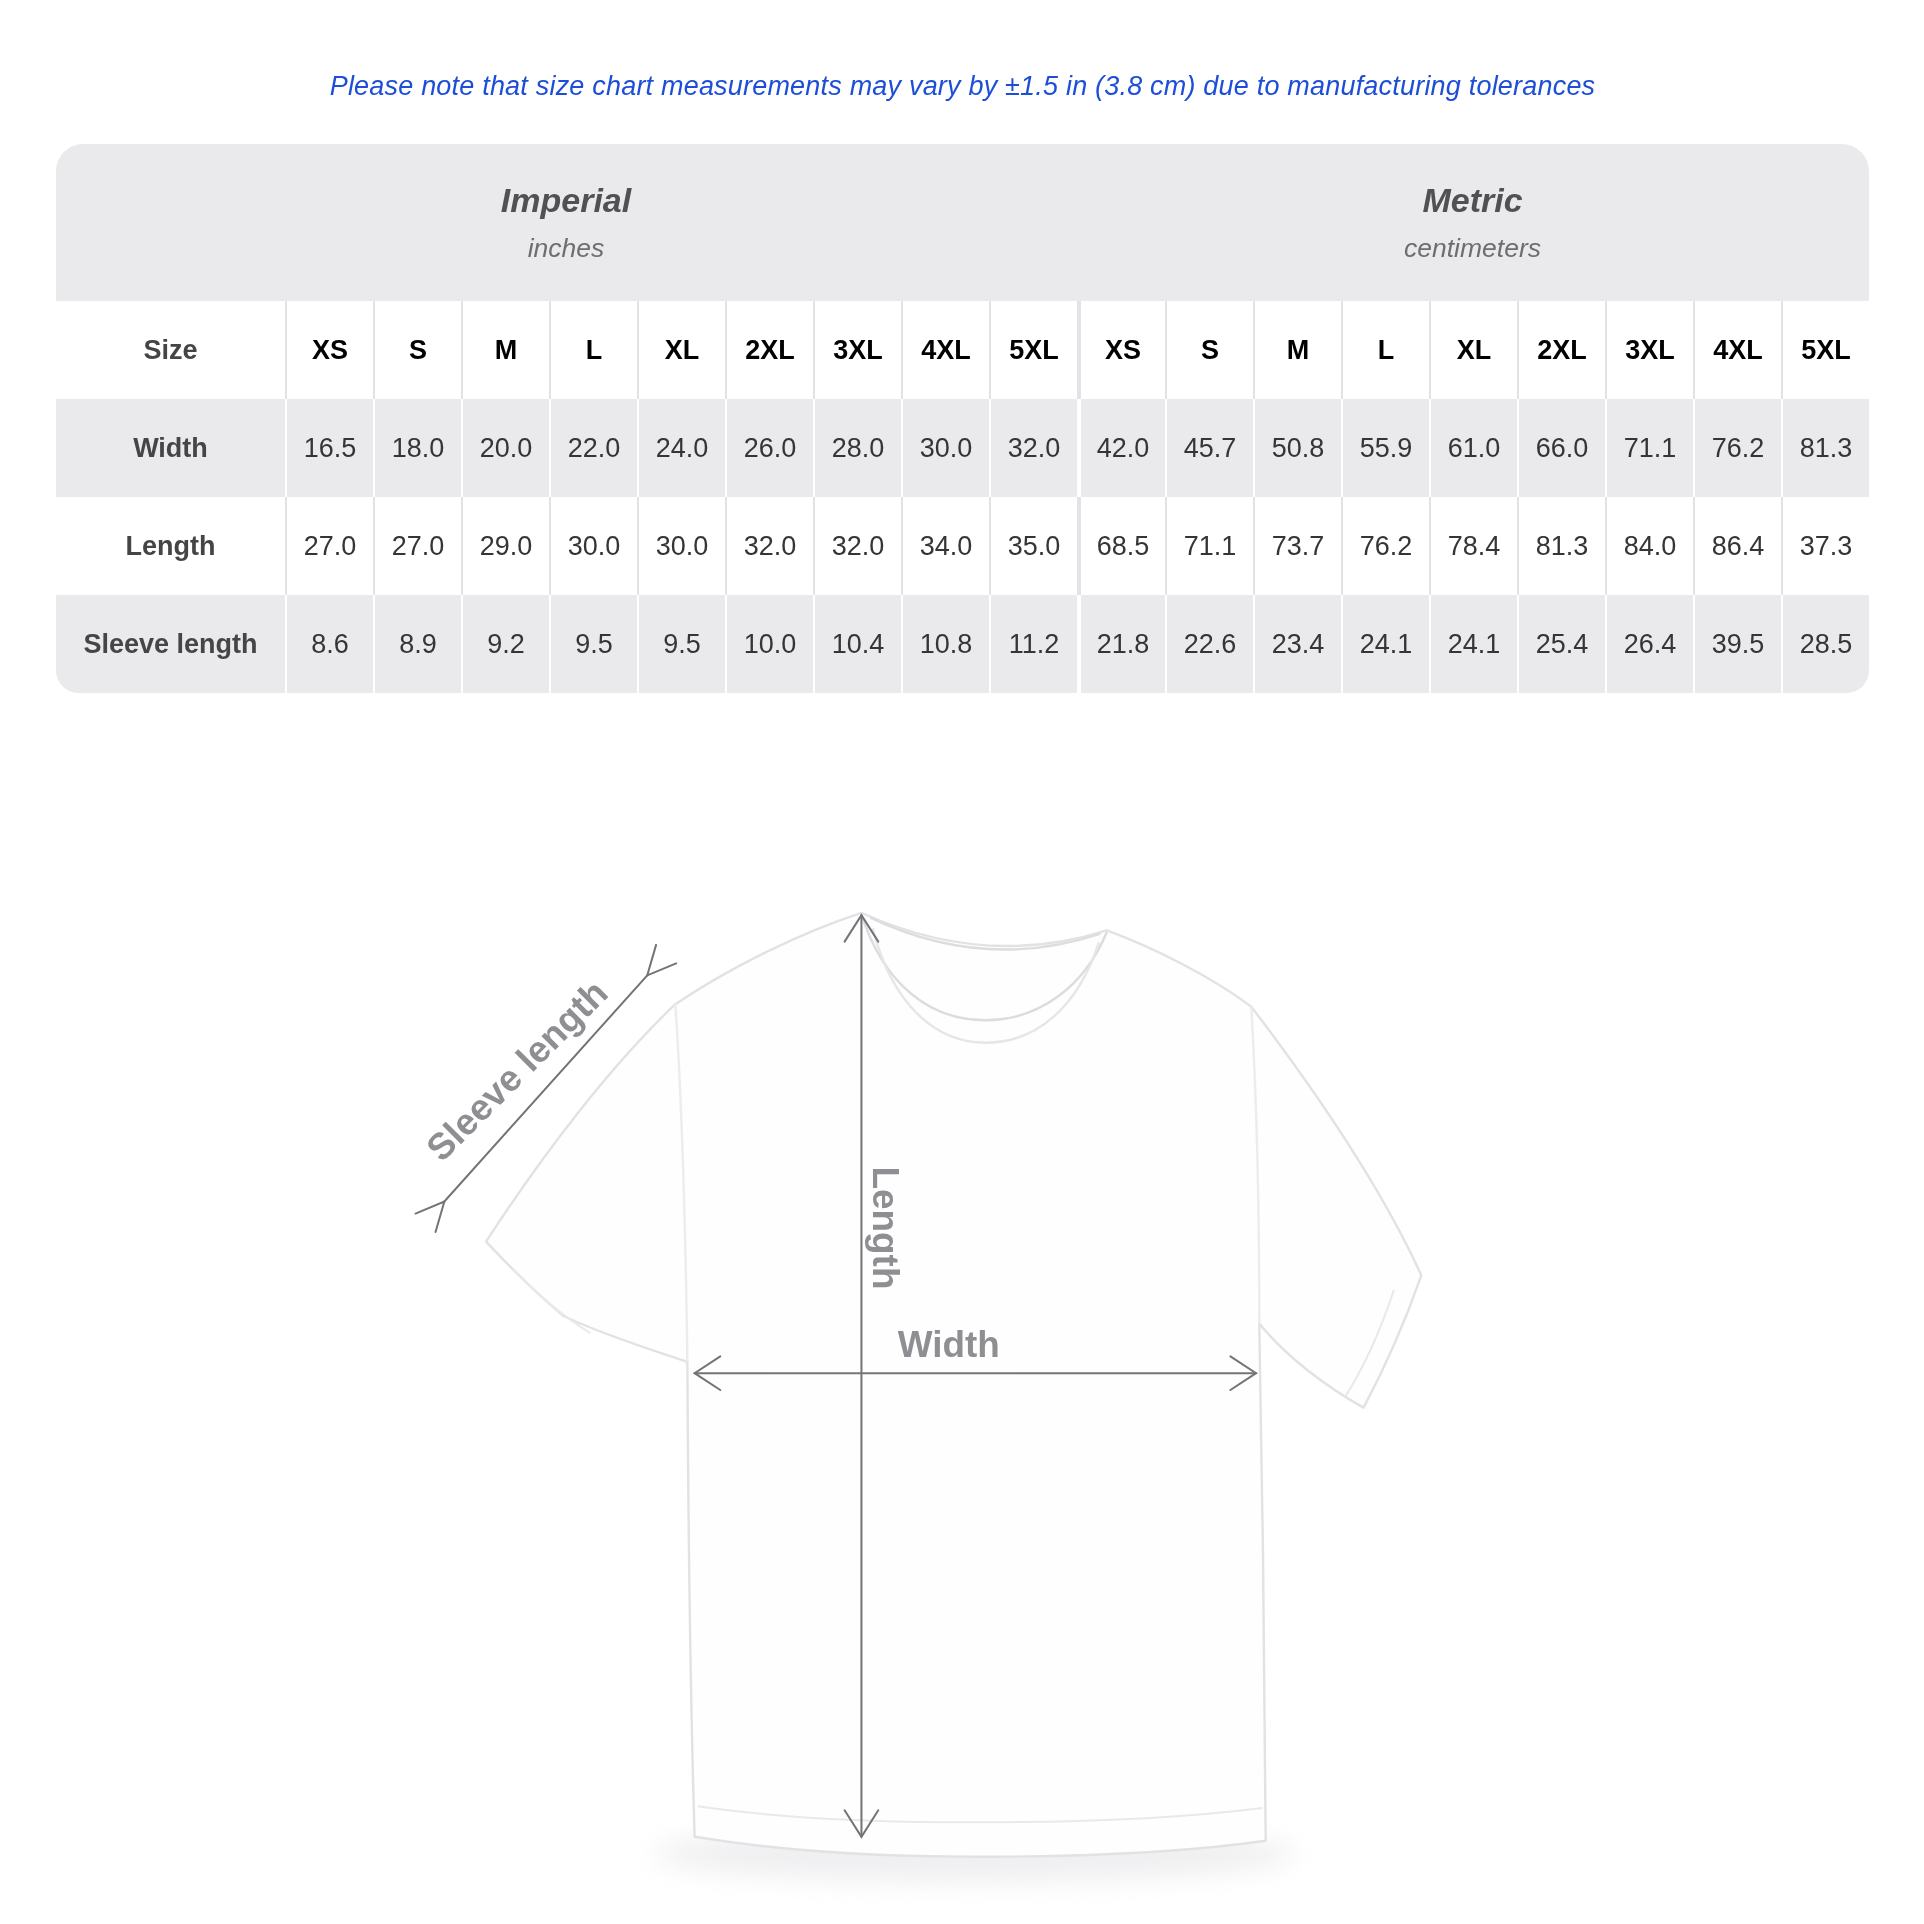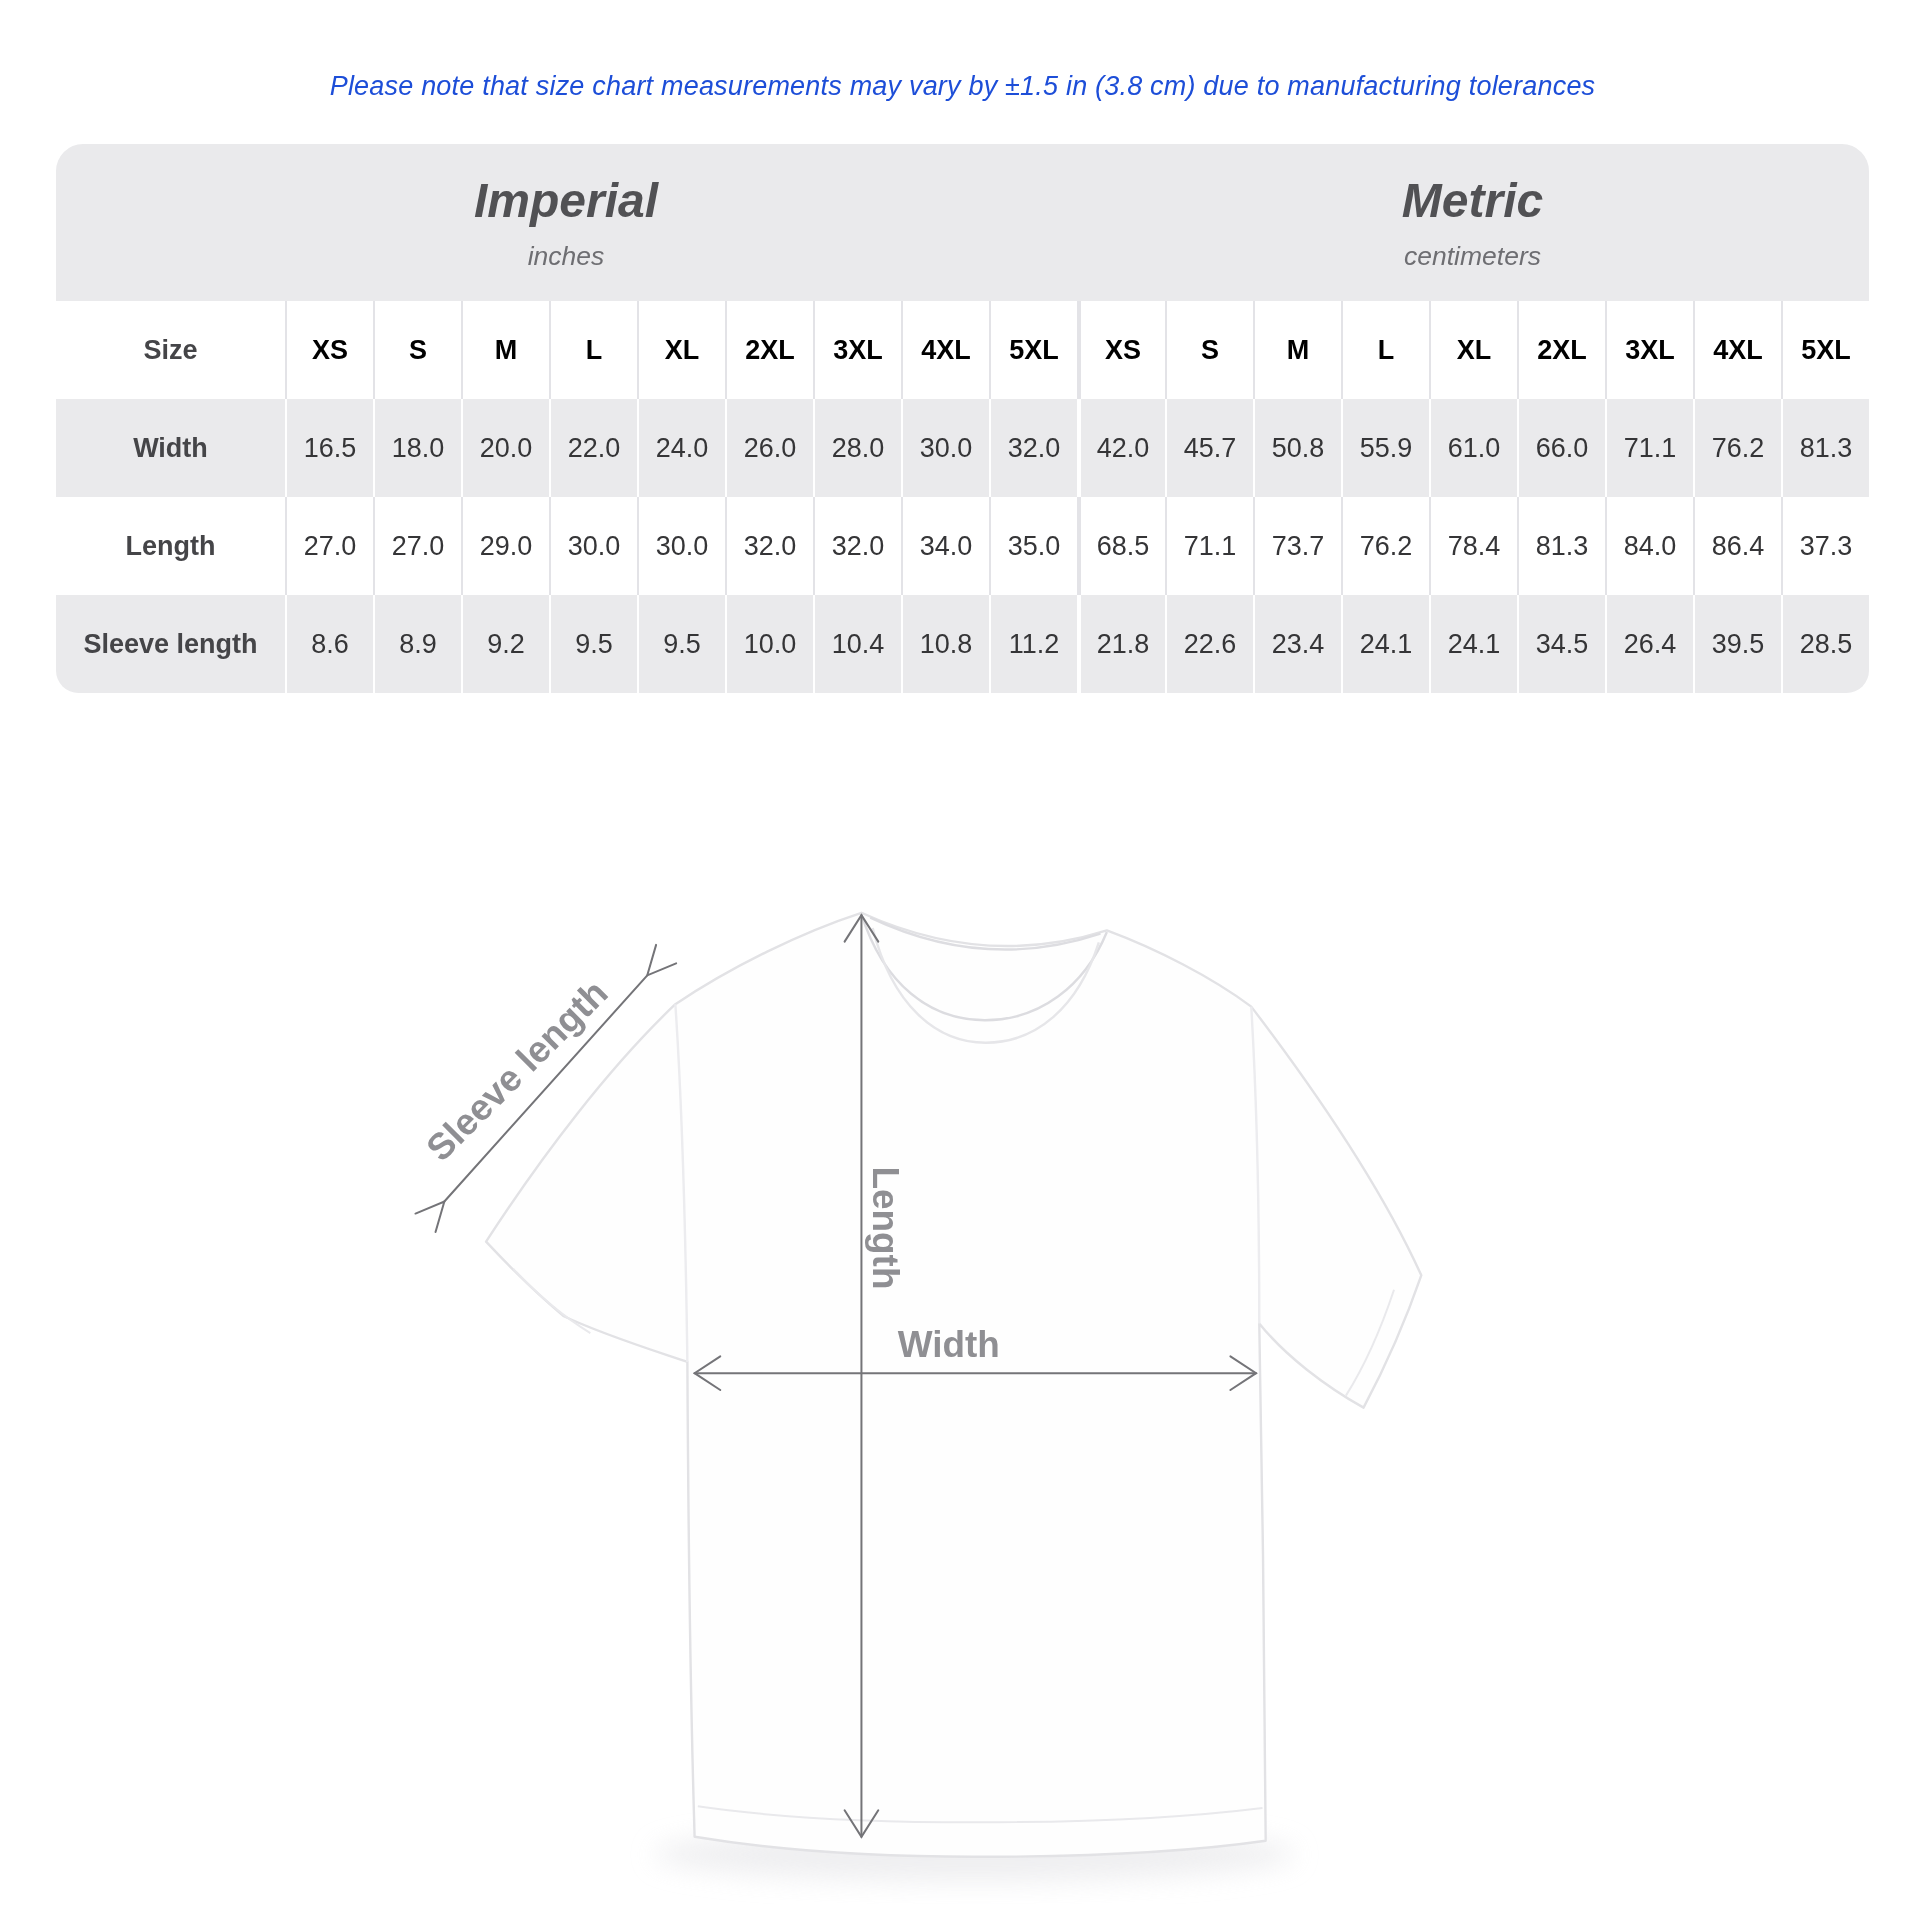--- a/index.html
+++ b/index.html
@@ -11,21 +11,21 @@
   .note{
     position:absolute;left:0;top:71px;width:1925px;text-align:center;
     font-style:italic;font-size:27px;color:#1d4ed8;letter-spacing:0.2px;
   }
   
   .size-table{position:absolute;left:56px;top:144px;width:1813px;}
   .unit-header{display:flex;height:157px;background:#eaeaec;border-radius:27px 27px 0 0;}
   .unit-half{display:flex;flex-direction:column;align-items:center;justify-content:center;gap:13px;}
   .unit-half.imperial{width:1020px;}
   .unit-half.metric{flex:1;}
-  .unit-title{font-size:48px;font-weight:700;font-style:italic;color:#515154;}
+  .unit-title{font-size:34px;font-weight:700;font-style:italic;color:#515154;}
   .unit-sub{font-size:26.5px;font-style:italic;color:#6e6e72;}
   .trow{display:grid;grid-template-columns:229px repeat(18,1fr);height:98px;}
   .trow.gray{background:#eaeaec;--sep:#ffffff;}
   .trow.white{background:#ffffff;--sep:#e3e3e7;}
   .trow.last{border-radius:0 0 22.5px 22.5px;overflow:hidden;}
   .cell{display:flex;align-items:center;justify-content:center;font-size:27px;color:#353537;}
   .cell + .cell{border-left:2.4px solid var(--sep);}
   .cell.boundary{border-left-width:4.8px;}
   .cell.rowlabel{font-weight:700;color:#454548;}
   .cell.sizecol{font-weight:700;color:#000000;}
@@ -124,21 +124,21 @@
           <div class="cell">9.5</div>
           <div class="cell">10.0</div>
           <div class="cell">10.4</div>
           <div class="cell">10.8</div>
           <div class="cell">11.2</div>
           <div class="cell boundary">21.8</div>
           <div class="cell">22.6</div>
           <div class="cell">23.4</div>
           <div class="cell">24.1</div>
           <div class="cell">24.1</div>
-          <div class="cell">34.5</div>
+          <div class="cell">25.4</div>
           <div class="cell">26.4</div>
           <div class="cell">39.5</div>
           <div class="cell">28.5</div>
         </div>
       </div>
   </div>
 
   <svg class="diagram" viewBox="0 0 2400 2400" xmlns="http://www.w3.org/2000/svg">
 
     <defs>

